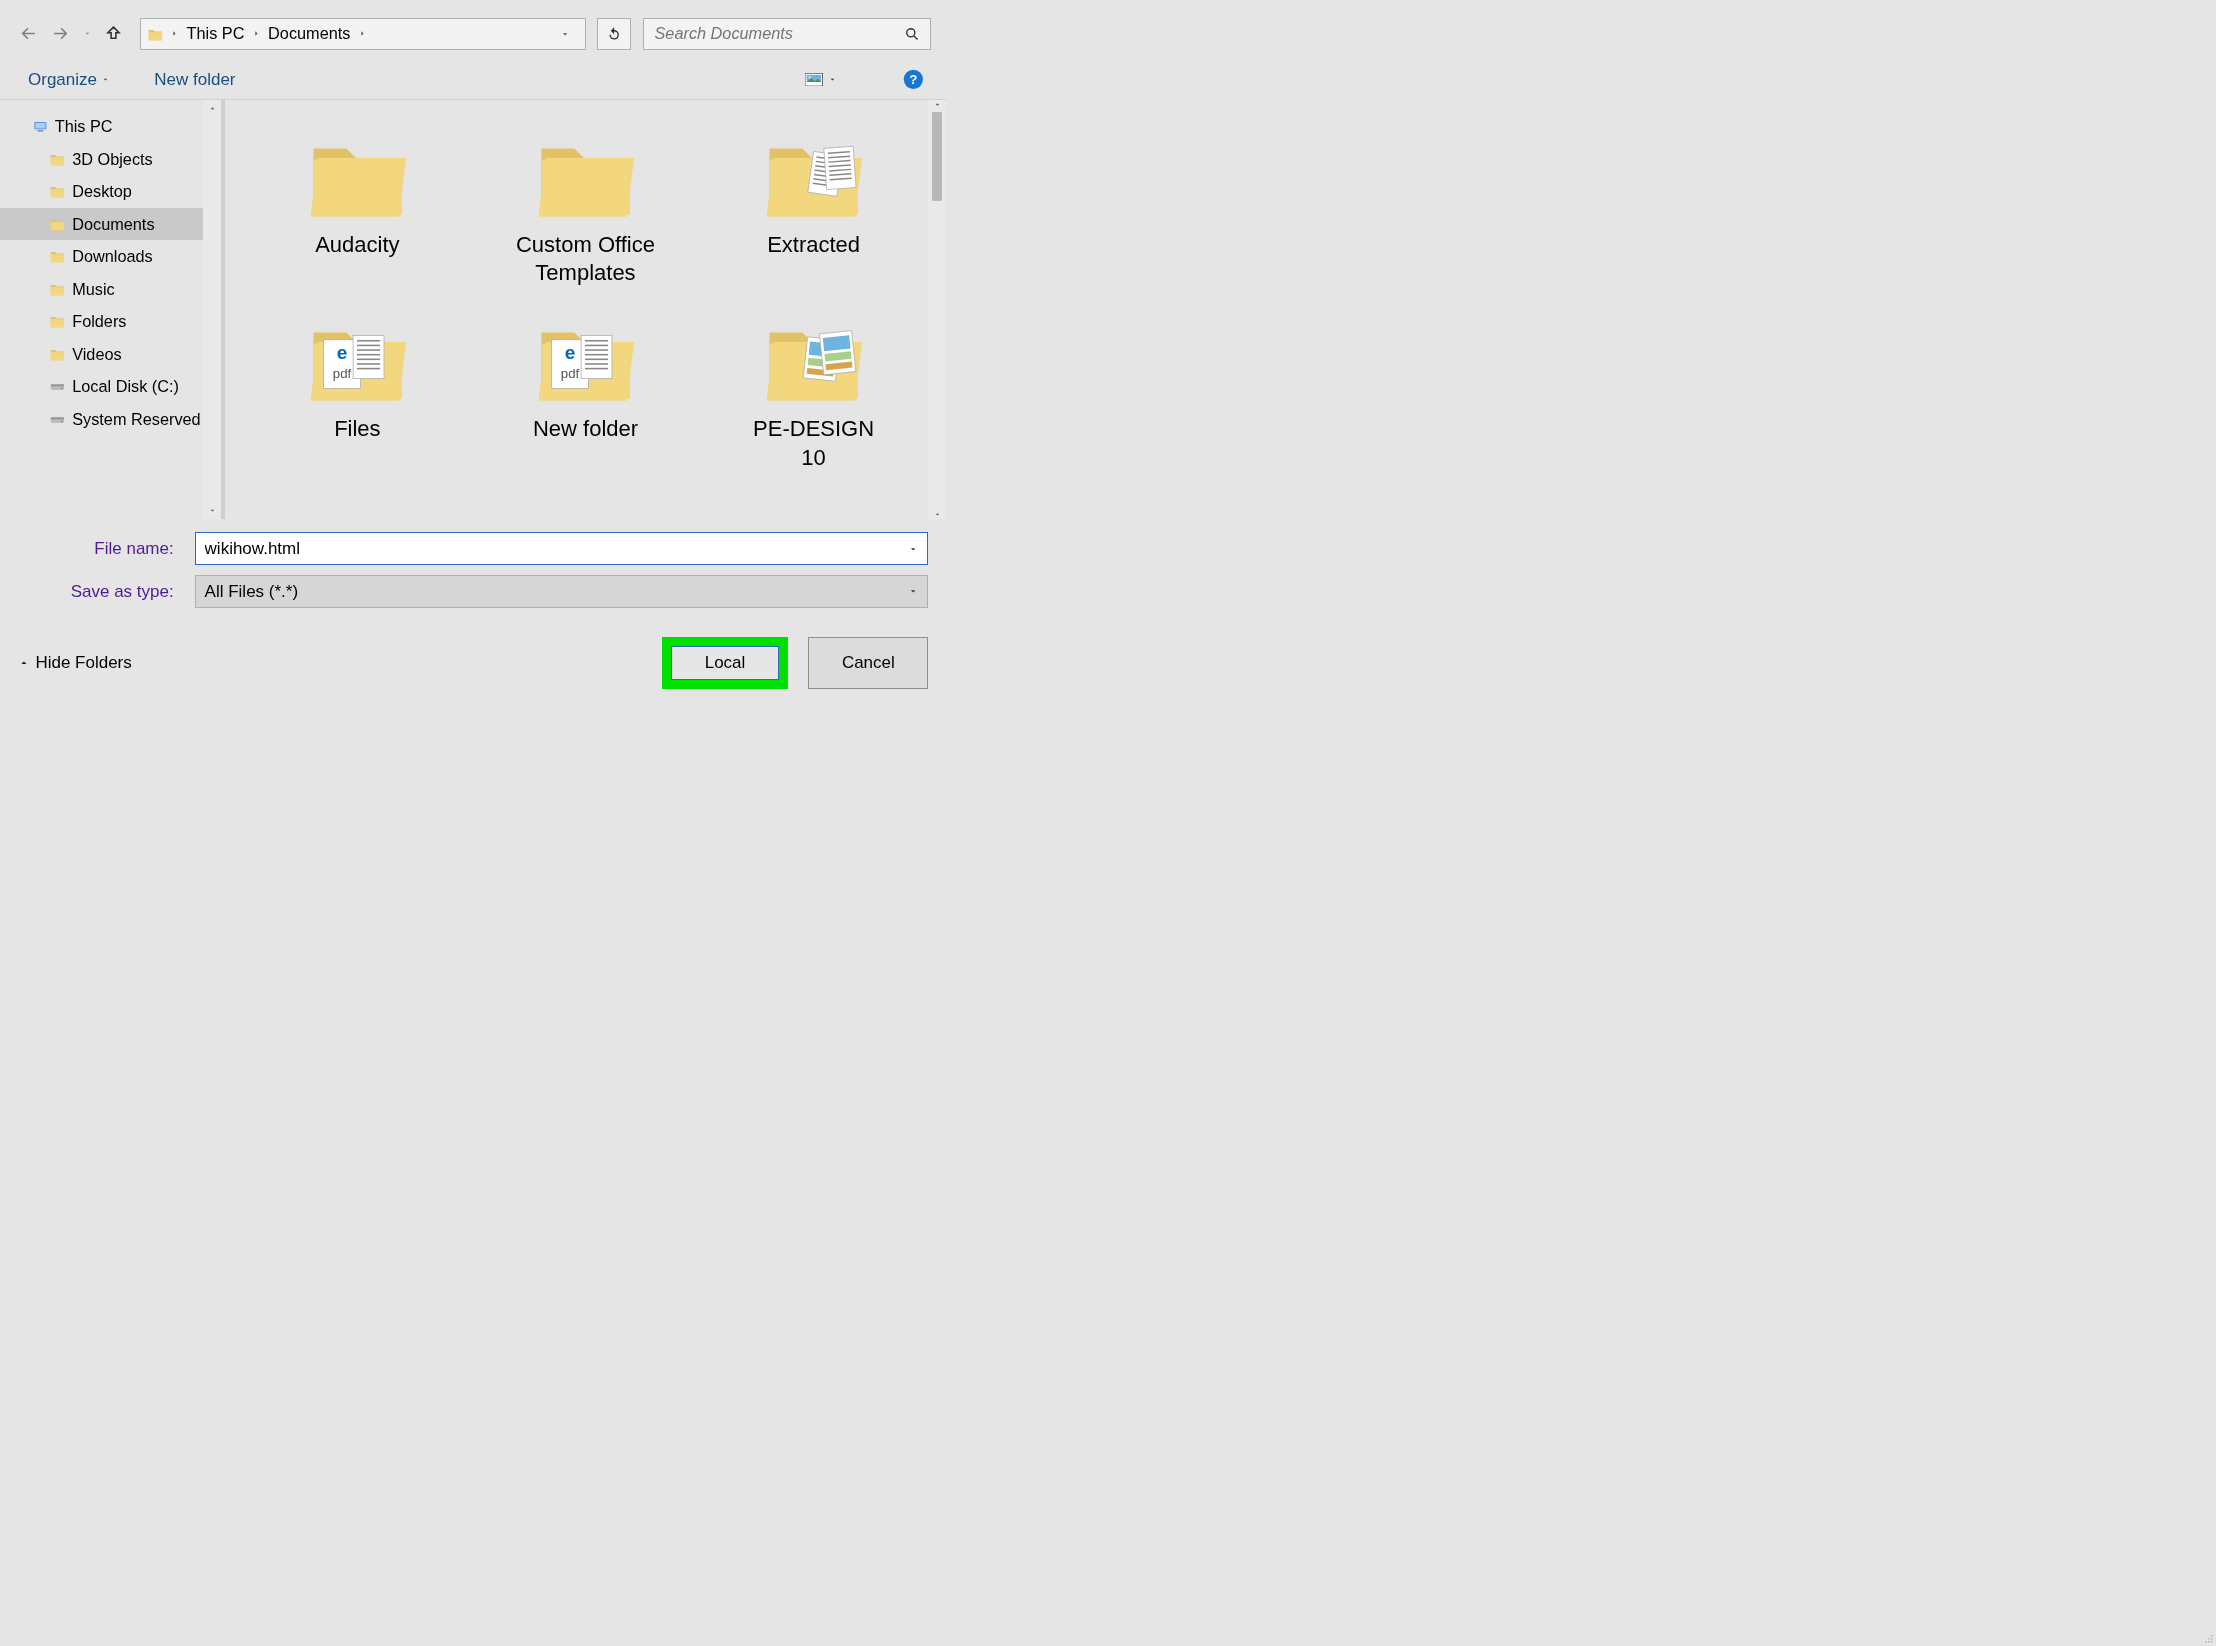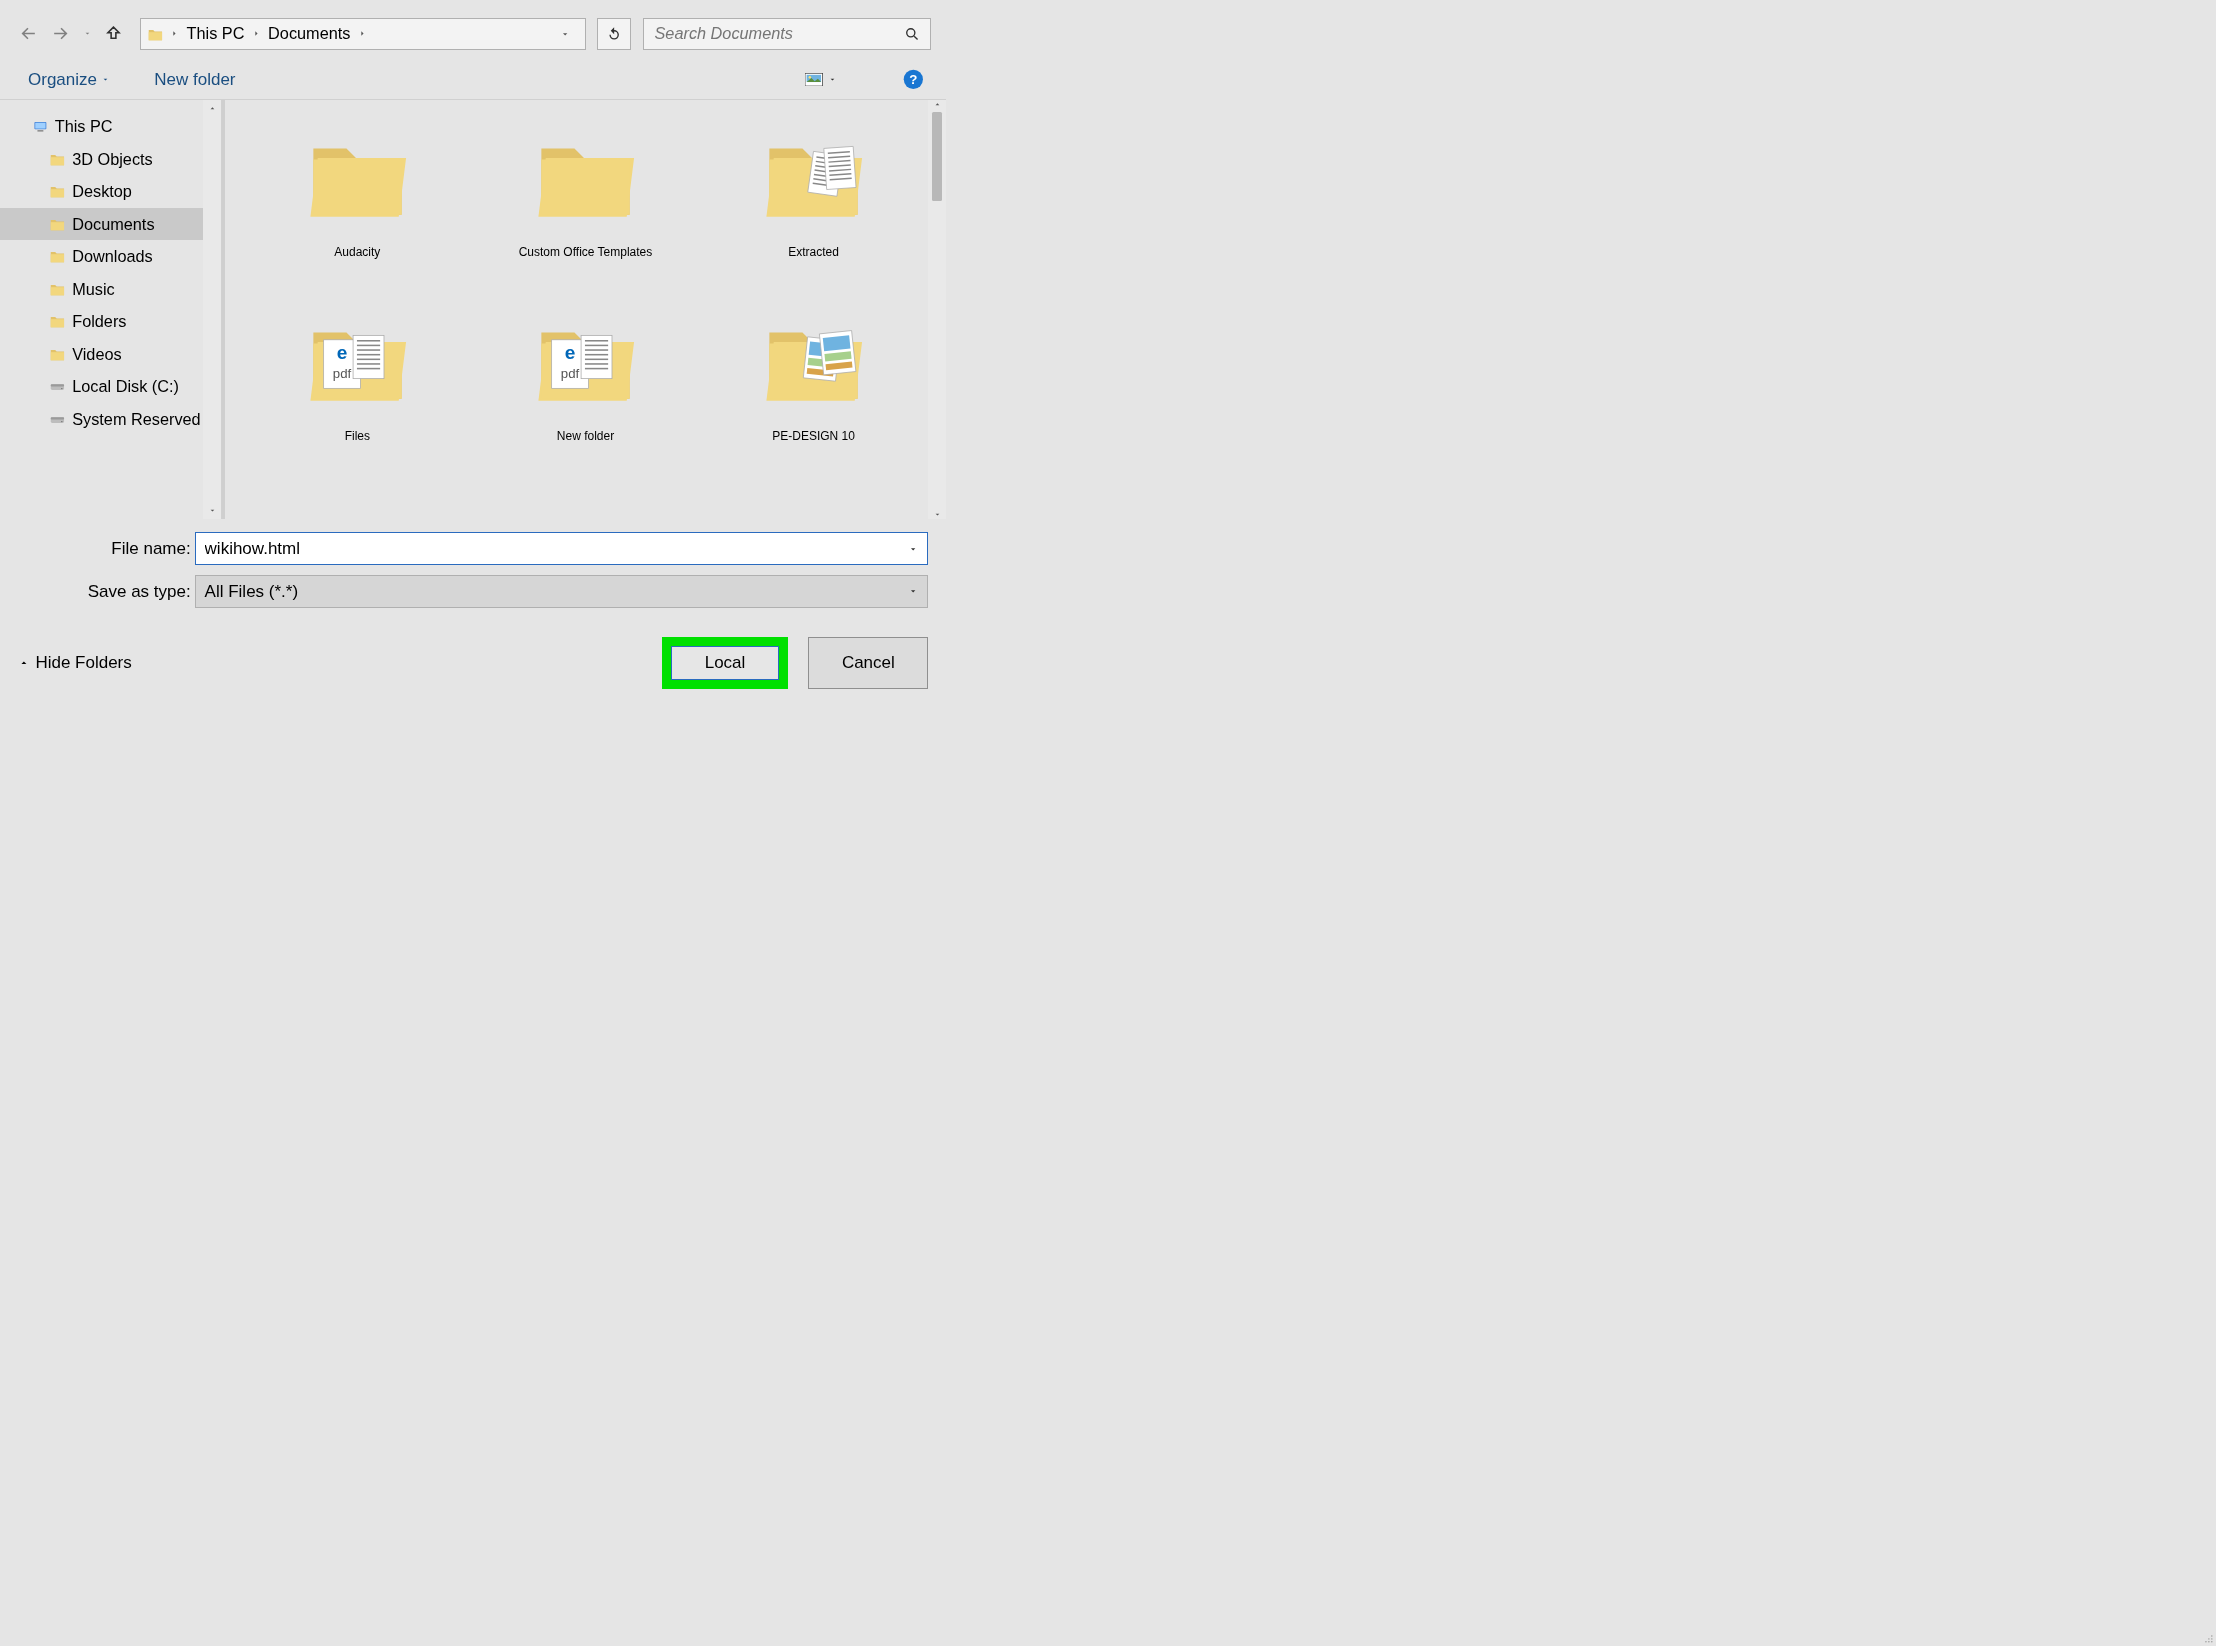--- a/index.html
+++ b/index.html
@@ -37,27 +37,27 @@
   .tree-item { display: flex; align-items: center; gap: 7.4px; padding: 5.9px 5.9px 5.9px 32.5px; font-size: 16.3px; color: #000; cursor: pointer; height: 32.5px; }
   .tree-item.level0 { padding-left: 32.5px; }
   .tree-item.level1 { padding-left: 50px; }
   .tree-item.selected { background: #c9c9c9; }
   .tree-item .ticon { width: 14.8px; height: 14.8px; display: inline-flex; align-items: center; justify-content: center; }
 
   .fileview { flex: 1; background: #e5e5e5; position: relative; overflow: hidden; border-left: 3px solid #cfcfcf; }
   .file-grid { display: grid; grid-template-columns: repeat(3, 1fr); gap: 7.4px 7.4px; padding: 14.8px 22px 7.4px 22px; }
   .file-item { display: flex; flex-direction: column; align-items: center; justify-content: flex-start; text-align: center; height: 177px; }
   .file-thumb { width: 111px; height: 111px; display: flex; align-items: center; justify-content: center; position: relative; }
-  .file-label { font-size: 12px; color: #000; margin-top: 19px; line-height: 1.3; max-width: 148px; }
+  .file-label { font-size: 22px; color: #000; margin-top: 5px; line-height: 1.3; max-width: 148px; }
   .fileview-scroll { position: absolute; right: 0; top: 0; bottom: 0; width: 17.7px; background: #e9e9e9; display: flex; flex-direction: column; align-items: center; }
   .fileview-scroll .thumb { width: 10.3px; background: #b8b8b8; border-radius: 1.5px; }
 
   
   .form-area { padding: 13.3px 17.7px 7.4px 17.7px; display: grid; grid-template-columns: 177px 1fr; row-gap: 10.3px; align-items: center; }
-  .form-label { text-align: right; padding-right: 4px; font-size: 17px; color: #000000; }
+  .form-label { text-align: right; padding-right: 21px; font-size: 17px; color: #4c1d95; }
   .filename-box { border: 0.7px solid #2a6bbf; background: #fff; height: 32.5px; display: flex; align-items: center; padding: 0 8.9px; }
   .filename-box input { flex: 1; border: none; outline: none; font-size: 17px; background: transparent; }
   .filename-box .dd { color: #303030; }
   .type-box { border: 0.7px solid #b0b0b0; background: #d6d6d6; height: 32.5px; display: flex; align-items: center; padding: 0 8.9px; font-size: 17px; }
   .type-box .dd { margin-left: auto; color: #303030; }
 
   
   .footer { display: flex; padding: 22px 17.7px 13.3px 17.7px; }
   .hide-folders { display: flex; align-items: center; gap: 5.9px; font-size: 17px; color: #000; }
   .footer-spacer { flex: 1; }

